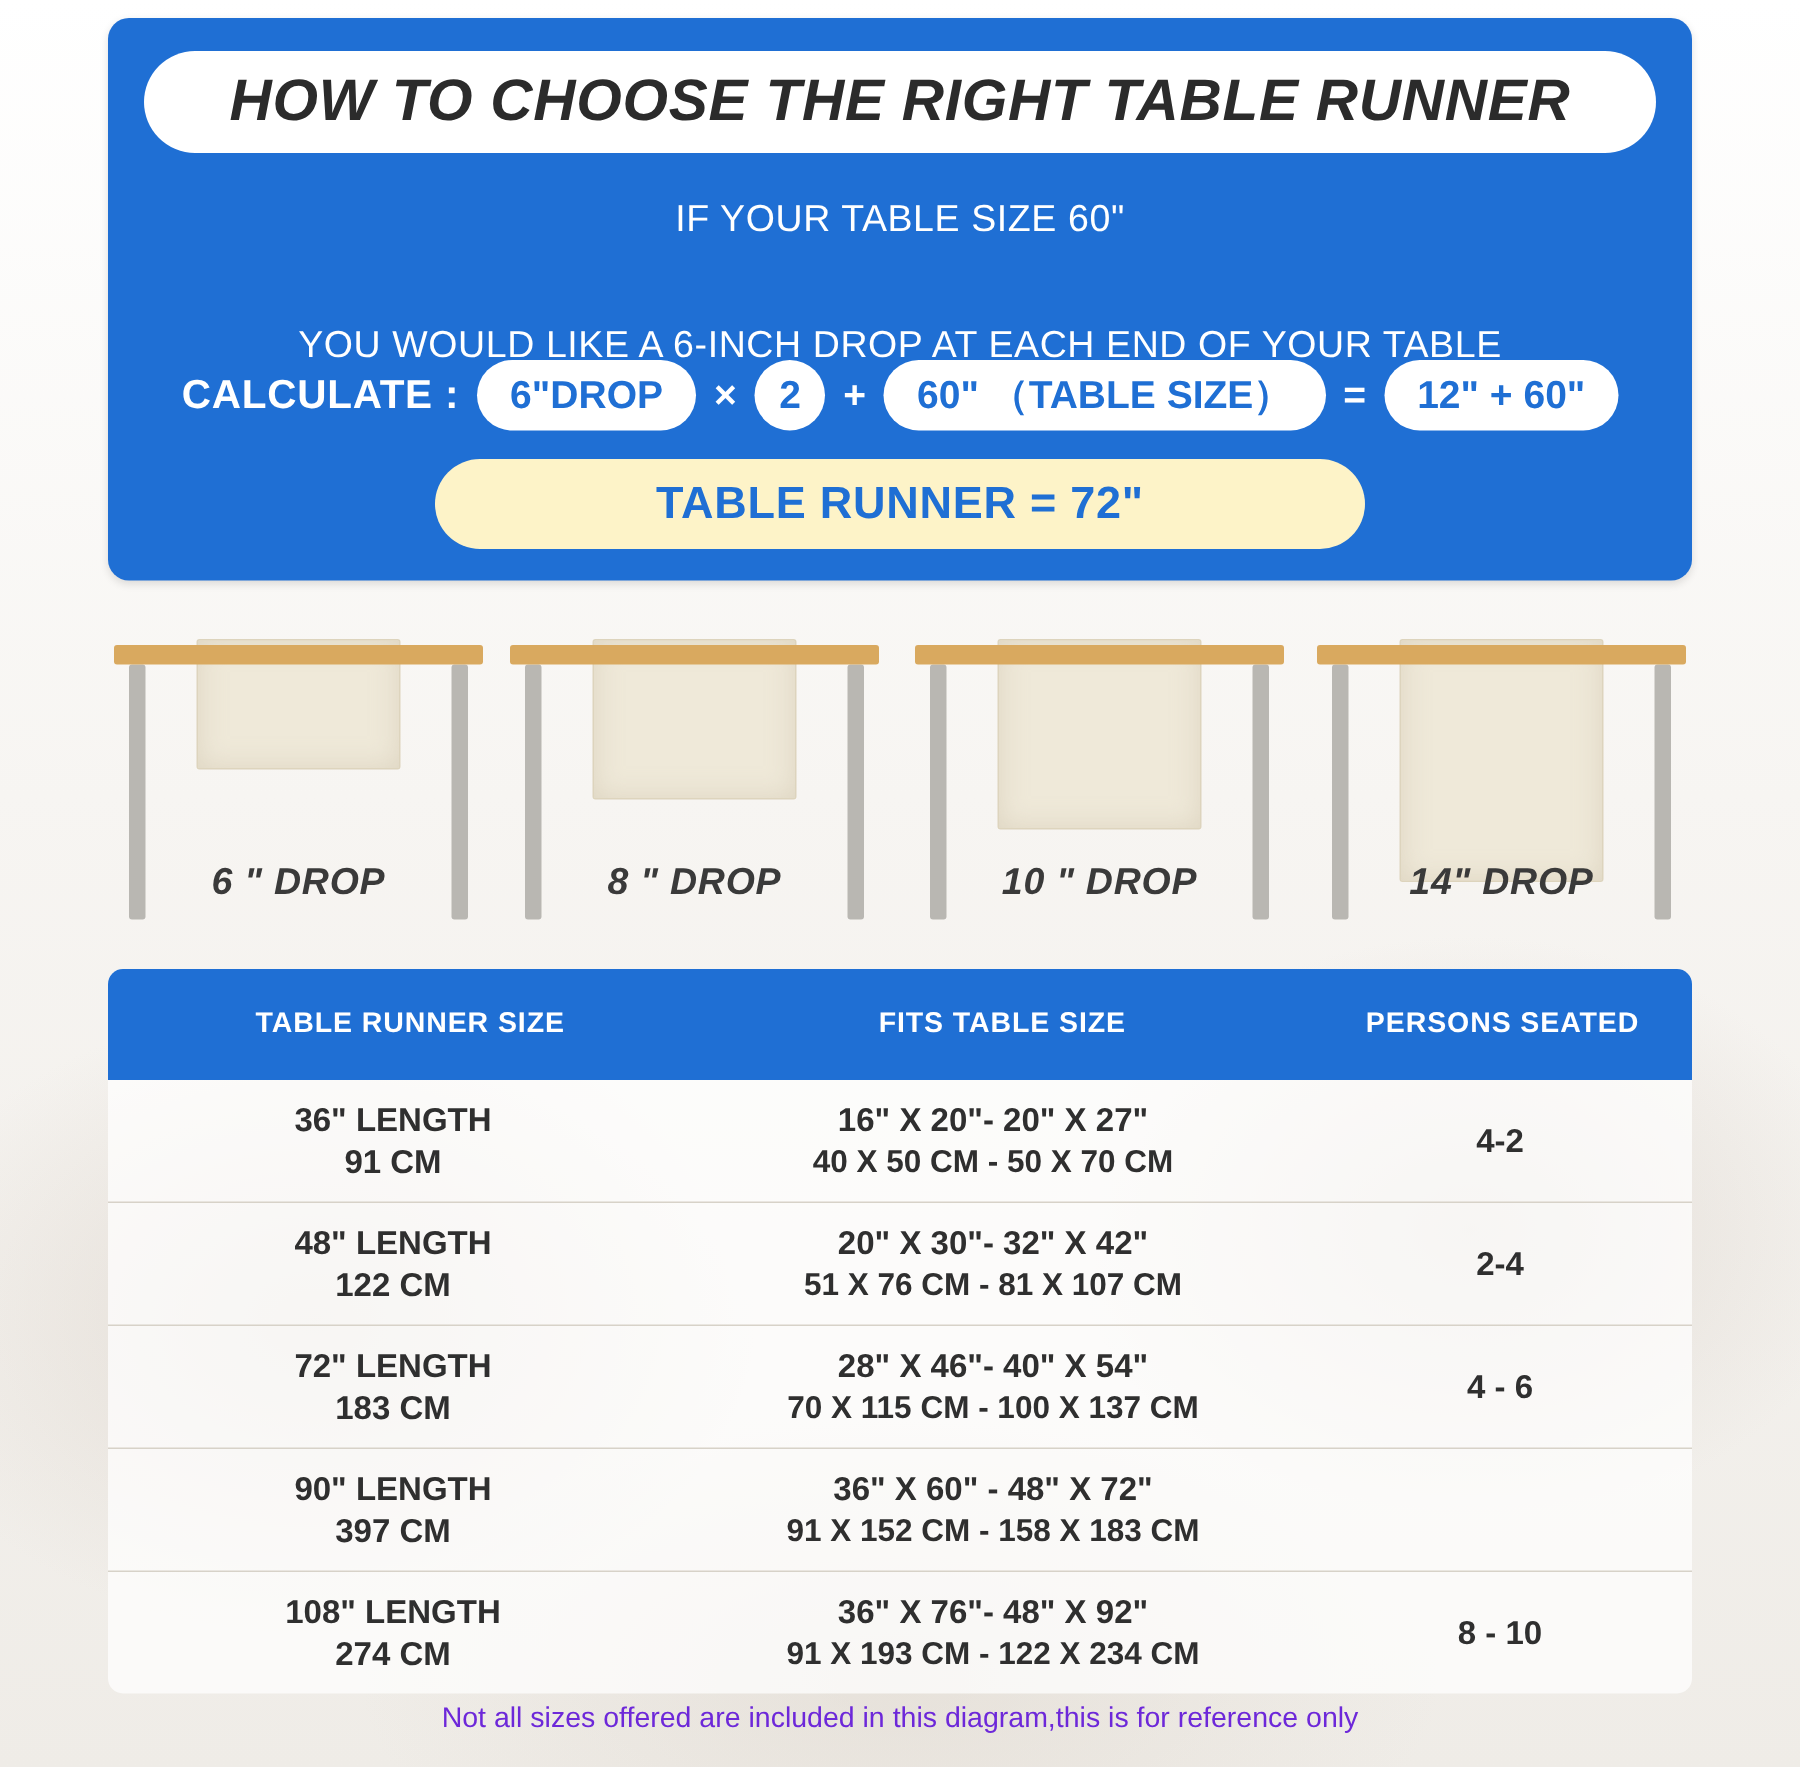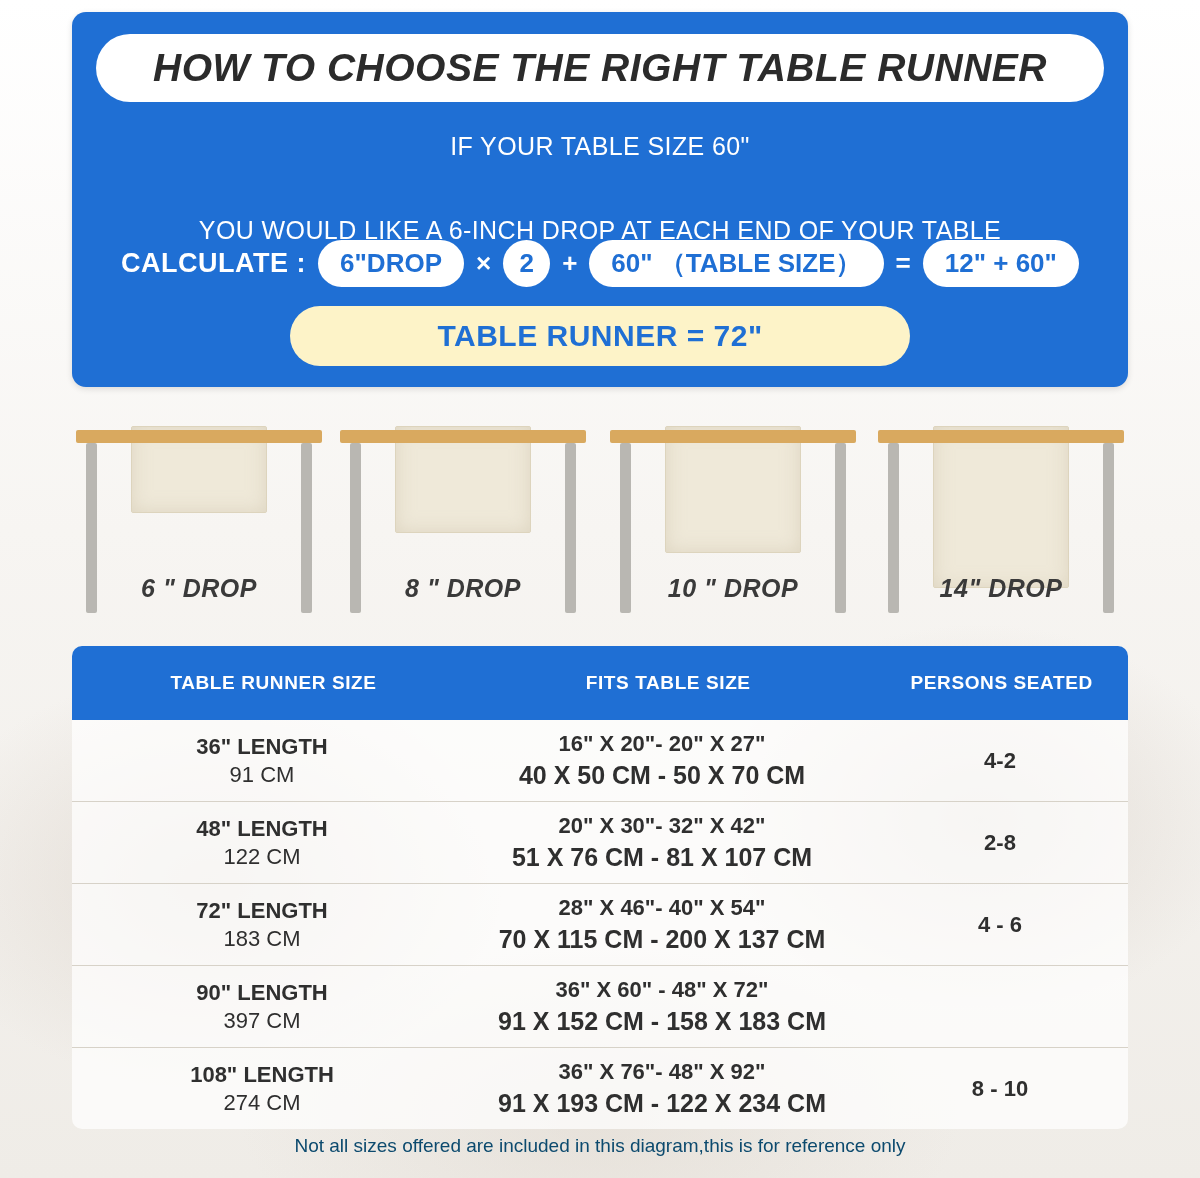--- a/index.html
+++ b/index.html
@@ -225,33 +225,33 @@
     align-items: center;
     height: 81px;
     border-bottom: 1px solid #d7d2c8;
   }
   .trow:last-child { border-bottom: none; }
   .trow div {
     text-align: center;
     color: #2f2f2f;
   }
   .cellmain { font-size: 22px; font-weight: bold; line-height: 1.25; }
-  .cellmain .sub { font-weight: normal; }
+  .cellmain .sub { font-weight: bold; }
   .cell-in { font-size: 22px; font-weight: bold; line-height: 1.3; }
-  .cell-cm { font-size: 25px; font-weight: bold; line-height: 1.3; }
+  .cell-cm { font-size: 21px; font-weight: bold; line-height: 1.3; }
   .cellseat { font-size: 22px; font-weight: bold; }
 
   .footnote {
     position: absolute;
     left: 72px;
     top: 1135px;
     width: 1056px;
     text-align: center;
     font-size: 19px;
-    color: #0c4a6e;
+    color: #6d28d9;
   }
 </style>
 </head>
 <body>
 
 <div class="bg-wash"></div>
 
 <div class="page">
 
   <div class="calc-panel">
@@ -336,31 +336,31 @@
 
     <div class="trow">
       <div class="c1 cellmain">
         <div>48" LENGTH</div>
         <div class="sub">122 CM</div>
       </div>
       <div class="c2">
         <div class="cell-in">20" X 30"- 32" X 42"</div>
         <div class="cell-cm">51 X 76 CM - 81 X 107 CM</div>
       </div>
-      <div class="c3 cellseat">2-8</div>
+      <div class="c3 cellseat">2-4</div>
     </div>
 
     <div class="trow">
       <div class="c1 cellmain">
         <div>72" LENGTH</div>
         <div class="sub">183 CM</div>
       </div>
       <div class="c2">
         <div class="cell-in">28" X 46"- 40" X 54"</div>
-        <div class="cell-cm">70 X 115 CM - 200 X 137 CM</div>
+        <div class="cell-cm">70 X 115 CM - 100 X 137 CM</div>
       </div>
       <div class="c3 cellseat">4 - 6</div>
     </div>
 
     <div class="trow">
       <div class="c1 cellmain">
         <div>90" LENGTH</div>
         <div class="sub">397 CM</div>
       </div>
       <div class="c2">

